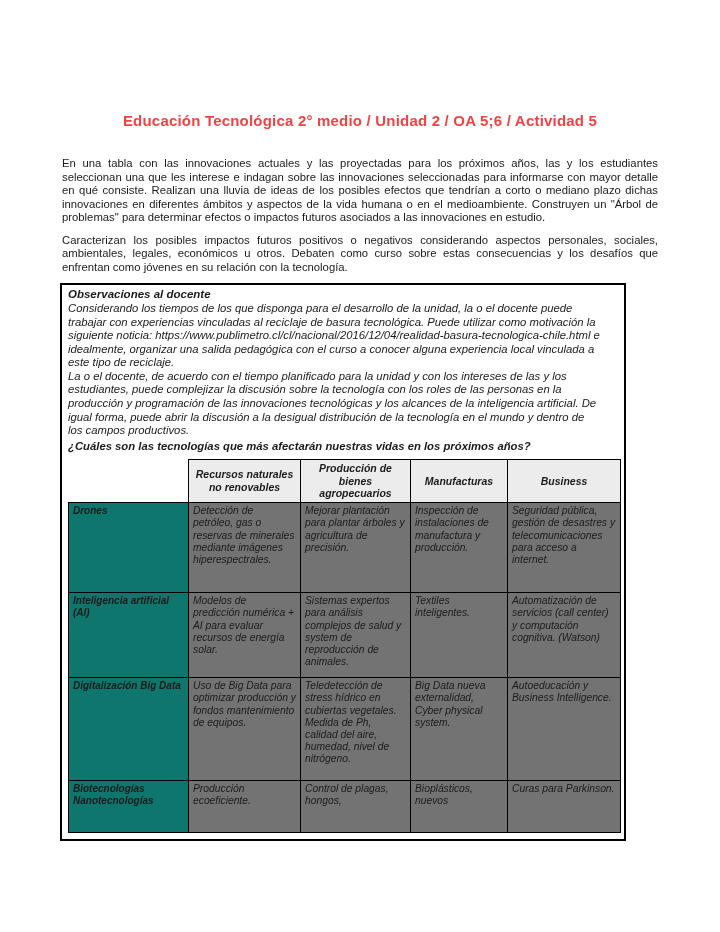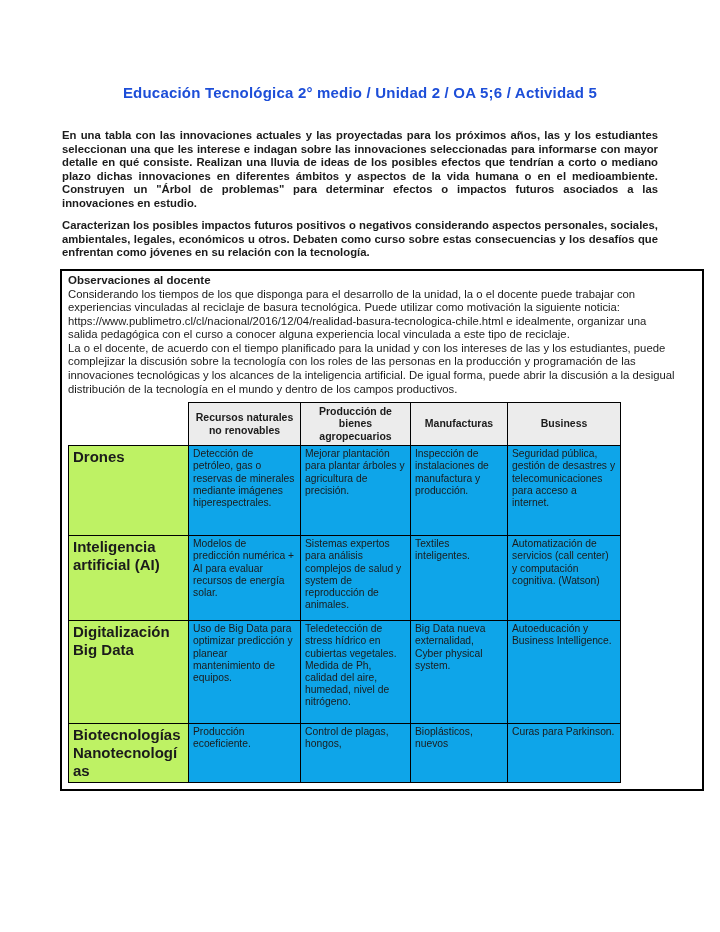--- a/index.html
+++ b/index.html
@@ -17,32 +17,32 @@
     font-weight: 600;
     letter-spacing: 0.2px;
   }
 
   .intro {
     margin: 28px 62px 0 62px;
     width: 596px;
     font-size: 11.3px;
     line-height: 1.2;
     text-align: justify;
-    font-weight: bold;
   }
   .intro p { margin: 0 0 9px 0; }
 
   .teacher-box {
     box-sizing: border-box;
     margin: 4px 0 0 60px;
-    width: 644px;
+    width: 566px;
     border: 2px solid #000;
     padding: 3px 24px 6px 6px;
     font-size: 11.3px;
     line-height: 1.2;
+    font-style: italic;
   }
   .box-heading { font-weight: bold; font-size: 11.5px; }
   .teacher-box p { margin: 0; }
   .question { font-weight: bold; margin-top: 2px; }
 
   table.tech-table {
     border-collapse: collapse;
     table-layout: fixed;
     width: 552px;
     margin: 6px 0 0 0;
@@ -58,51 +58,52 @@
   .tech-table thead th {
     background: #ececec;
     font-weight: bold;
     text-align: center;
     vertical-align: middle;
     font-size: 10.5px;
     height: 34px;
   }
   .tech-table th.corner { border: none; background: transparent; }
   .tech-table tbody th.row-label {
-    background: #bef264;
+    background: #0f766e;
     text-align: left;
     font-weight: bold;
-    font-size: 15px;
+    font-size: 10px;
   }
-  .tech-table td { background: #0ea5e9; }
+  .tech-table td { background: #737373; }
   .tech-table tbody tr:nth-child(1) { height: 90px; }
   .tech-table tbody tr:nth-child(2) { height: 85px; }
   .tech-table tbody tr:nth-child(3) { height: 103px; }
   .tech-table tbody tr:nth-child(4) { height: 52px; }
 </style>
 </head>
 <body>
 
 <div class="page">
 
-  <div class="doc-title" style="color: #1d4ed8;">Educación Tecnológica 2° medio / Unidad 2 / OA 5;6 / Actividad 5</div>
+  <div class="doc-title" style="color: #ef4444; margin-top: 28px;">Educación Tecnológica 2° medio / Unidad 2 / OA 5;6 / Actividad 5</div>
 
   <div class="intro">
       <p>En una tabla con las innovaciones actuales y las proyectadas para los próximos años, las y los estudiantes seleccionan una que les interese e indagan sobre las innovaciones seleccionadas para informarse con mayor detalle en qué consiste. Realizan una lluvia de ideas de los posibles efectos que tendrían a corto o mediano plazo dichas innovaciones en diferentes ámbitos y aspectos de la vida humana o en el medioambiente. Construyen un "Árbol de problemas" para determinar efectos o impactos futuros asociados a las innovaciones en estudio.</p>
       <p>Caracterizan los posibles impactos futuros positivos o negativos considerando aspectos personales, sociales, ambientales, legales, económicos u otros. Debaten como curso sobre estas consecuencias y los desafíos que enfrentan como jóvenes en su relación con la tecnología.</p>
     </div>
 
   <div class="teacher-box">
     <div class="box-heading">Observaciones al docente</div>
 
     <div>
         <p>Considerando los tiempos de los que disponga para el desarrollo de la unidad, la o el docente puede trabajar con experiencias vinculadas al reciclaje de basura tecnológica. Puede utilizar como motivación la siguiente noticia: https://www.publimetro.cl/cl/nacional/2016/12/04/realidad-basura-tecnologica-chile.html e idealmente, organizar una salida pedagógica con el curso a conocer alguna experiencia local vinculada a este tipo de reciclaje.</p>
         <p>La o el docente, de acuerdo con el tiempo planificado para la unidad y con los intereses de las y los estudiantes, puede complejizar la discusión sobre la tecnología con los roles de las personas en la producción y programación de las innovaciones tecnológicas y los alcances de la inteligencia artificial. De igual forma, puede abrir la discusión a la desigual distribución de la tecnología en el mundo y dentro de los campos productivos.</p>
       </div>
 
+    <div class="question">¿Cuáles son las tecnologías que más afectarán nuestras vidas en los próximos años?</div>
 
     <table class="tech-table">
       <colgroup>
         <col style="width:120px">
         <col style="width:112px">
         <col style="width:110px">
         <col style="width:97px">
         <col style="width:113px">
       </colgroup>
       <thead>
@@ -124,21 +125,21 @@
           </tr>
           <tr>
             <th class="row-label">Inteligencia artificial (AI)</th>
             <td>Modelos de predicción numérica + AI para evaluar recursos de energía solar.</td>
             <td>Sistemas expertos para análisis complejos de salud y system de reproducción de animales.</td>
             <td>Textiles inteligentes.</td>
             <td>Automatización de servicios (call center) y computación cognitiva. (Watson)</td>
           </tr>
           <tr>
             <th class="row-label">Digitalización Big Data</th>
-            <td>Uso de Big Data para optimizar predicción y planear mantenimiento de equipos.</td>
+            <td>Uso de Big Data para optimizar producción y fondos mantenimiento de equipos.</td>
             <td>Teledetección de stress hídrico en cubiertas vegetales. Medida de Ph, calidad del aire, humedad, nivel de nitrógeno.</td>
             <td>Big Data nueva externalidad, Cyber physical system.</td>
             <td>Autoeducación y Business Intelligence.</td>
           </tr>
           <tr>
             <th class="row-label">Biotecnologías Nanotecnologías</th>
             <td>Producción ecoeficiente.</td>
             <td>Control de plagas, hongos,</td>
             <td>Bioplásticos, nuevos</td>
             <td>Curas para Parkinson.</td>

